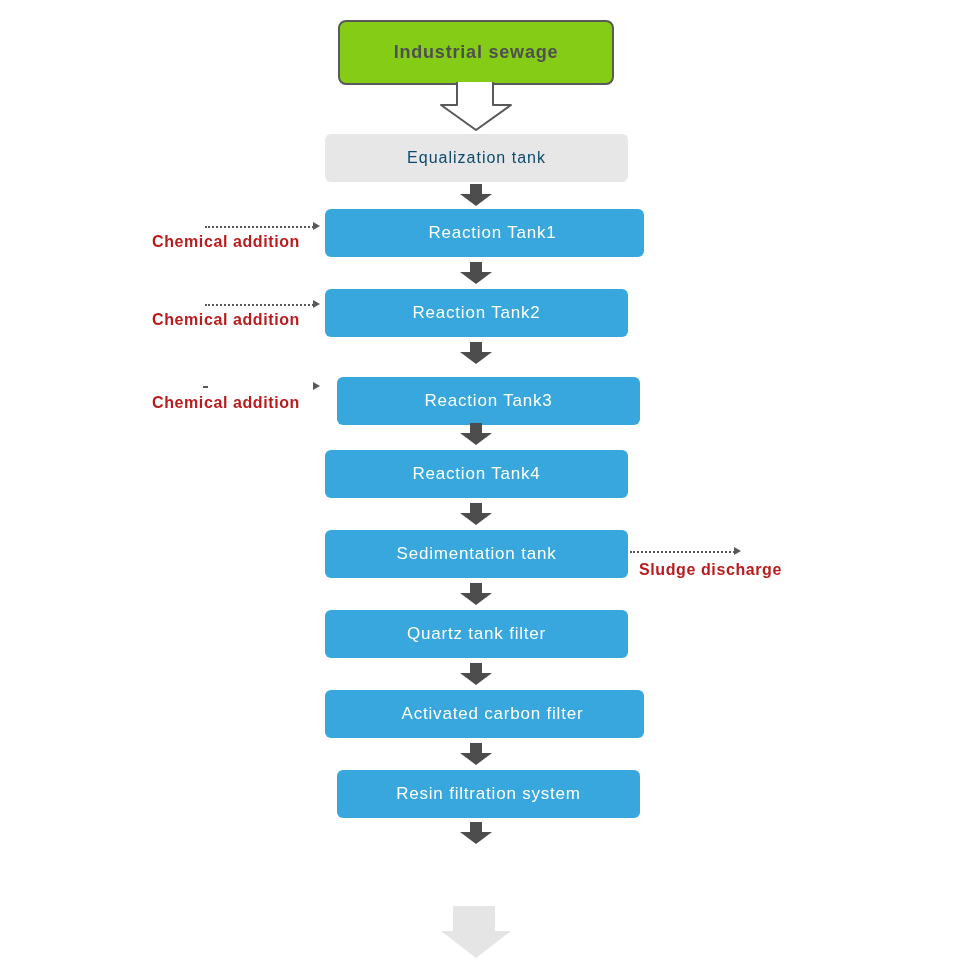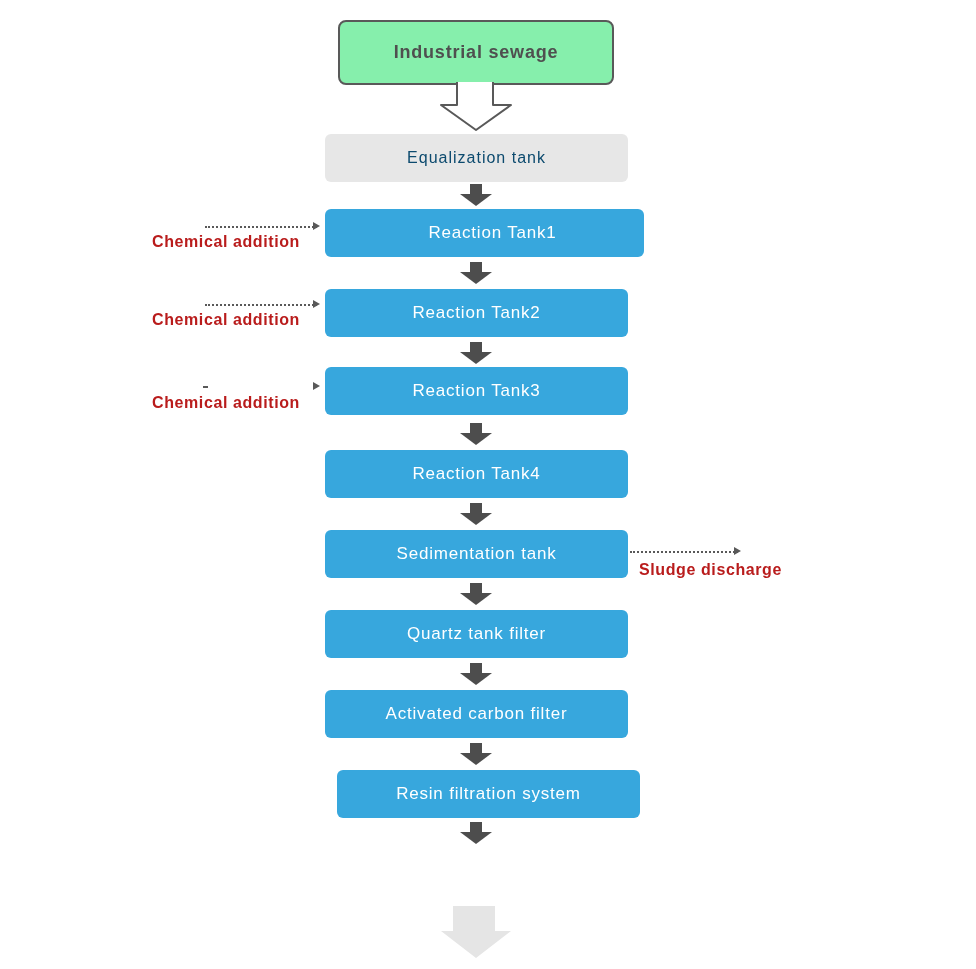--- a/index.html
+++ b/index.html
@@ -17,21 +17,21 @@
   }
 
   
   .title-box {
     position: absolute;
     left: 338px;
     top: 20px;
     width: 276px;
     height: 65px;
     box-sizing: border-box;
-    background: #86efac;
+    background: #84cc16;
     border: 2px solid #595959;
     border-radius: 8px;
     display: flex;
     align-items: center;
     justify-content: center;
     font-size: 18px;
     font-weight: bold;
     color: #4f4f4f;
     letter-spacing: 0.8px;
   }
@@ -158,37 +158,37 @@
   </div>
 
   <div class="box blue" style="top:209px;padding-left:16px;">
     <span>Reaction Tank1</span>
   </div>
 
   <div class="box blue" style="top:289px;">
     <span>Reaction Tank2</span>
   </div>
 
-  <div class="box blue" style="top:367px;">
+  <div class="box blue" style="top:377px;margin-left:12px;">
     <span>Reaction Tank3</span>
   </div>
 
   <div class="box blue" style="top:450px;">
     <span>Reaction Tank4</span>
   </div>
 
   <div class="box blue" style="top:530px;">
     <span>Sedimentation tank</span>
   </div>
 
   <div class="box blue" style="top:610px;">
     <span>Quartz tank filter</span>
   </div>
 
-  <div class="box blue" style="top:690px;">
+  <div class="box blue" style="top:690px;padding-left:16px;">
     <span>Activated carbon filter</span>
   </div>
 
   <div class="box blue" style="top:770px;margin-left:12px;">
     <span>Resin filtration system</span>
   </div>
 
 
   <div class="sarrow" style="top:184px;"></div>
   <div class="sarrow" style="top:262px;"></div>

